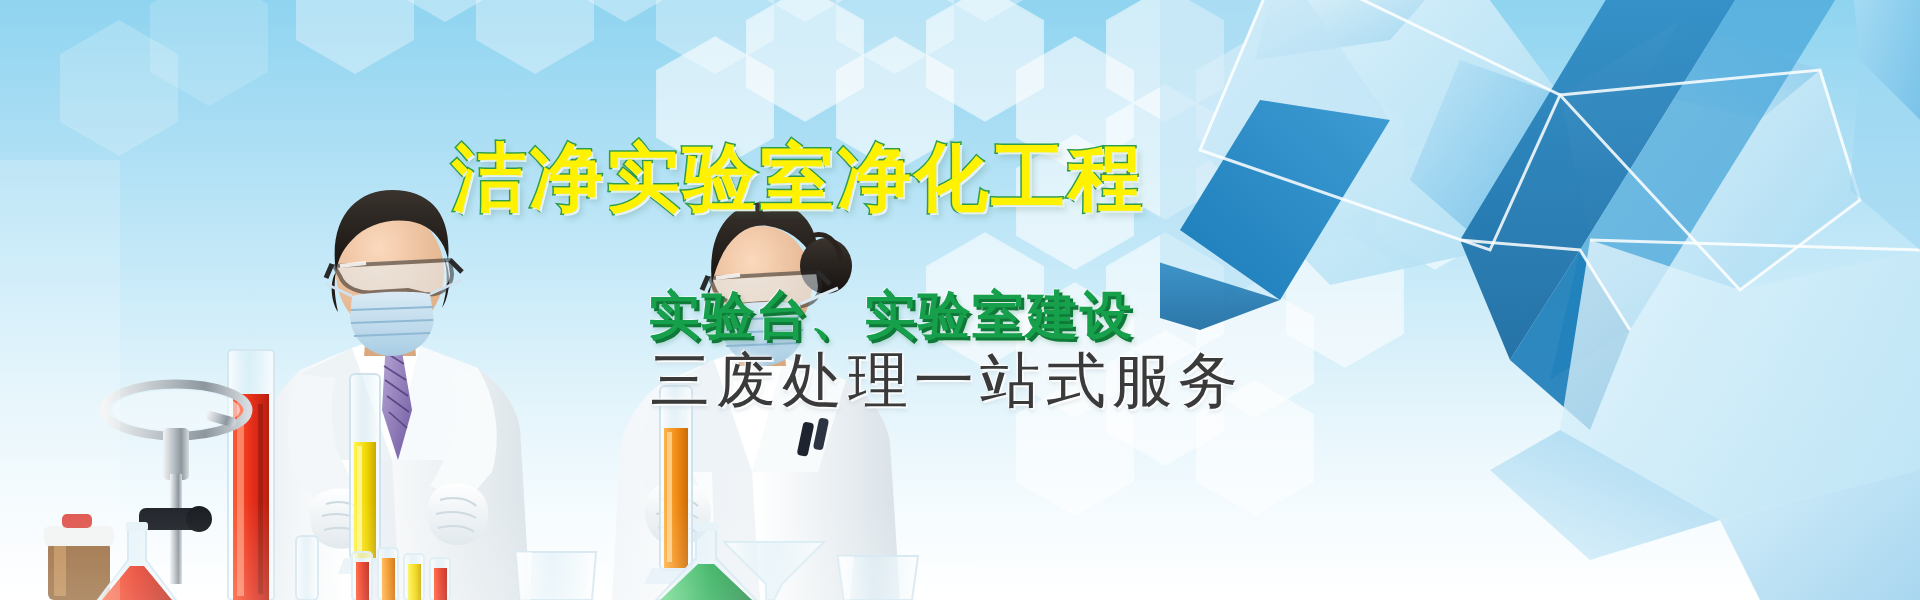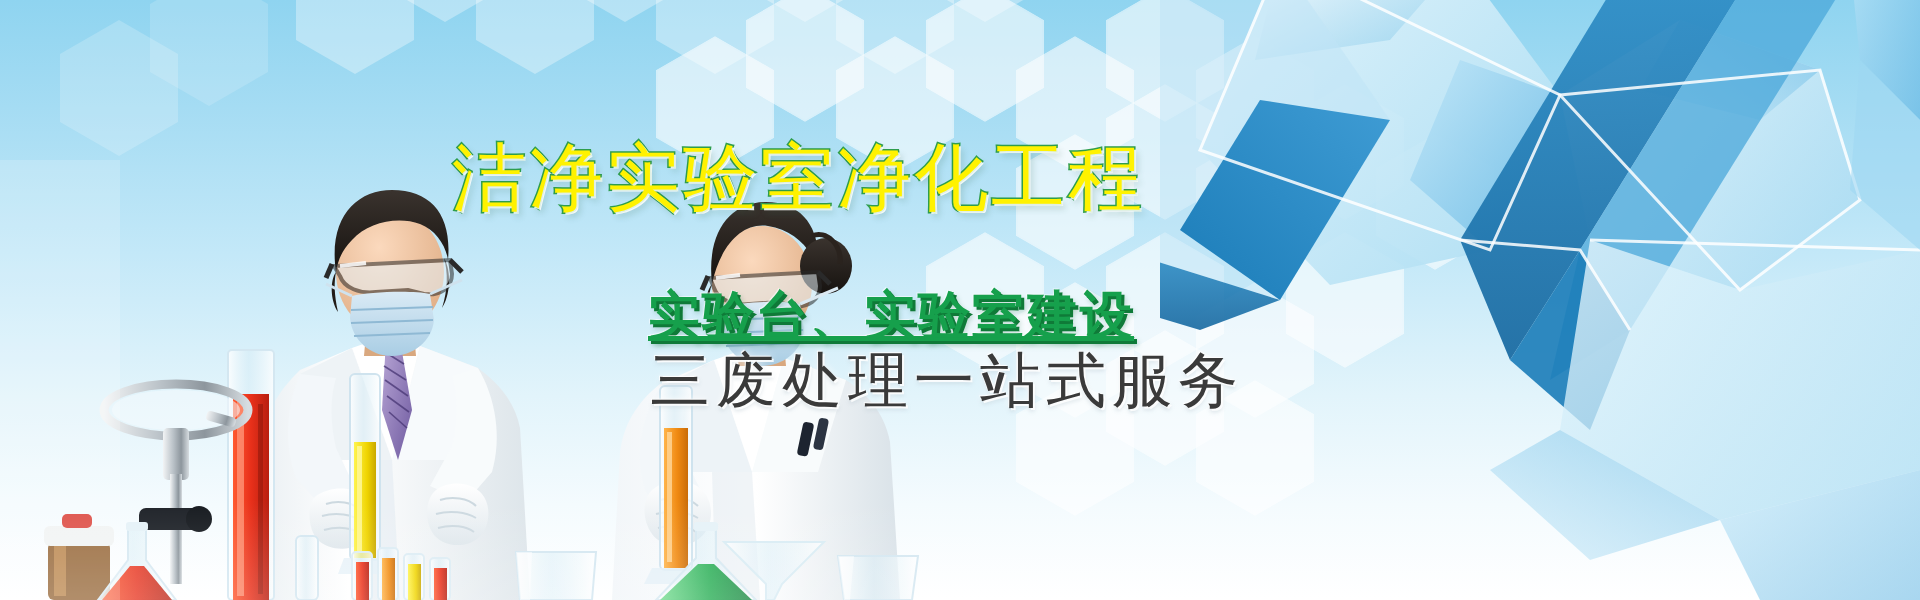--- a/index.html
+++ b/index.html
@@ -45,42 +45,41 @@
 
   
   .scene{ position:absolute; left:0; bottom:0; width:980px; height:440px; }
   .scene svg{ display:block; width:100%; height:100%; }
 
   
   .copy{ position:absolute; left:0; top:0; width:1920px; height:600px; pointer-events:none; }
 
   .title-main{
     position:absolute; left:452px; top:140px;
-    font-size:74px; line-height:76px; font-weight:normal;
+    font-size:74px; line-height:76px; font-weight:bold;
     letter-spacing:3px;
     color:#fff200;
     -webkit-text-stroke:3px #2f9e4d;
     paint-order:stroke fill;
     text-shadow:
        2px 2px 0 rgba(255,255,255,0.85),
        4px 5px 6px rgba(60,110,80,0.22);
     white-space:nowrap;
   }
 
   .title-sub{
     position:absolute; left:648px; top:288px;
     font-size:52px; line-height:54px; font-weight:bold;
     letter-spacing:2px;
     color:#16a04c;
     text-shadow:
        3px 3px 0 #0f7a38,
        4px 5px 5px rgba(20,110,60,0.25),
       -1px -1px 0 rgba(255,255,255,0.55);
     white-space:nowrap;
-    text-decoration:underline;
   }
 
   .title-tag{
     position:absolute; left:650px; top:356px;
     font-size:60px; line-height:50px; font-weight:500;
     letter-spacing:6px;
     color:#3a3a3a;
     text-shadow:
        0 0 7px rgba(255,255,255,0.95),
        2px 2px 0 rgba(255,255,255,0.85),

